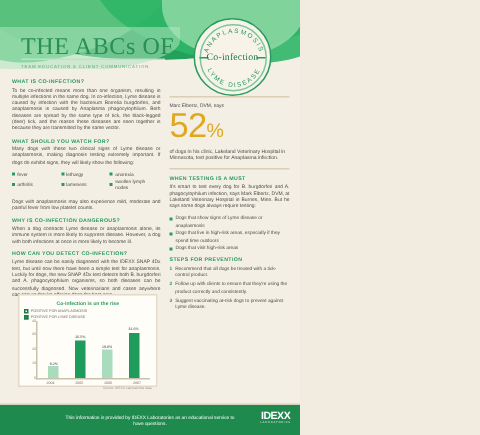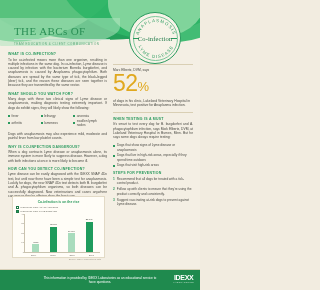--- a/index.html
+++ b/index.html
@@ -19,21 +19,21 @@
       background:#5cc47f;border-radius:0 0 75% 40%;transform:rotate(-8deg);opacity:.95;}
   .banner .g3{position:absolute;left:60px;top:-44px;width:165px;height:84px;
       background:#2fb667;border-radius:0 0 45% 70%;transform:rotate(6deg);opacity:.9;}
   .banner .g4{position:absolute;left:108px;top:-30px;width:96px;height:68px;
       background:#8fd9a4;border-radius:0 0 60% 60%;opacity:.85;}
   .banner .g5{position:absolute;left:0px;top:18px;width:120px;height:30px;
       background:#aee3bd;border-radius:0 0 70% 10%;opacity:.55;}
 
   
   .title-wrap{position:absolute;left:14px;top:26px;width:110px;}
-  .title{font-size:11px;letter-spacing:.4px;color:#2a8f55;font-weight:400;
+  .title{font-size:16px;letter-spacing:.4px;color:#2a8f55;font-weight:400;
       font-family:"Liberation Serif",serif;line-height:11px;white-space:nowrap;}
   .subtitle{font-size:2.9px;letter-spacing:.55px;color:#5aa87a;margin-top:2px;
       white-space:nowrap;}
   .subrule{height:1px;background:#bfe0cc;margin-top:2px;width:96px;}
 
   
   .badge{position:absolute;left:129px;top:12px;width:52px;height:52px;border-radius:50%;
       background:#f7f3e8;border:1.2px solid #2a9a5e;display:flex;align-items:center;
       justify-content:center;box-sizing:border-box;}
   .badge-inner{position:absolute;inset:2.5px;border-radius:50%;border:.6px solid #7cc79a;}

